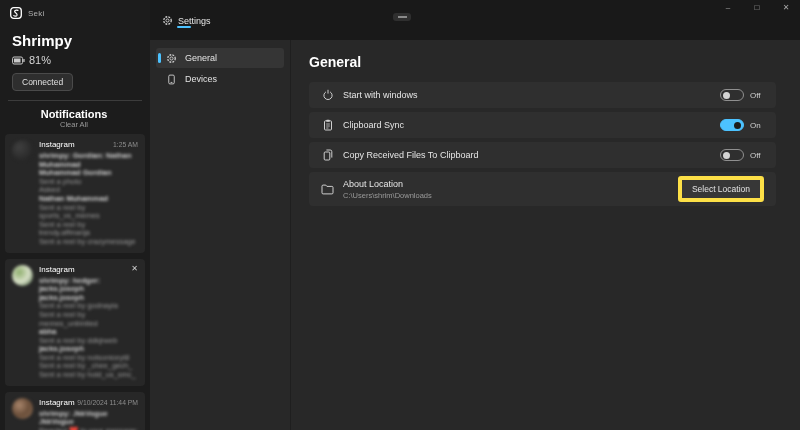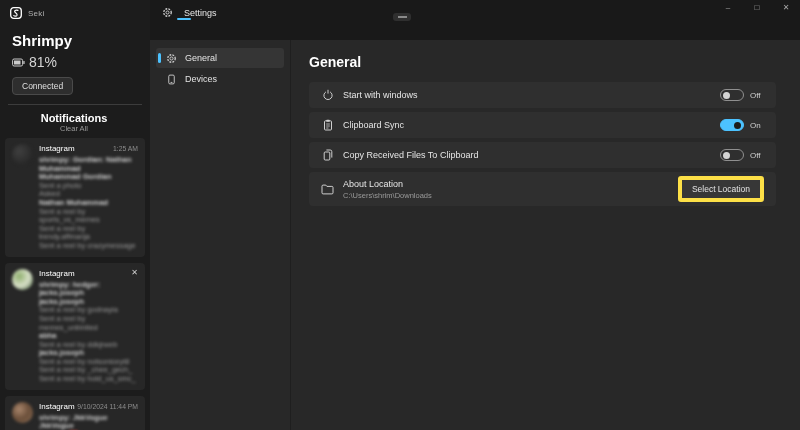--- a/index.html
+++ b/index.html
@@ -6,21 +6,21 @@
   html,body { background:#000; }
   body { font-family:"Liberation Sans","DejaVu Sans",sans-serif; -webkit-font-smoothing:antialiased; }
   .app { width:800px; height:430px; display:flex; overflow:hidden; background:#282828; position:relative; }
 
   
   .sidebar { width:150px; height:430px; background:#1c1c1c; flex:0 0 150px; display:flex; flex-direction:column; overflow:hidden; }
   .logo-row { display:flex; align-items:center; gap:6px; padding:6px 10px 2px 10px; height:22px; }
   .app-name { font-size:8px; color:#b0b0b0; letter-spacing:.2px; }
   .device-name { font-size:15px; font-weight:bold; color:#fff; margin:10px 12px 0 12px; }
   .battery-row { display:flex; align-items:center; gap:4px; margin:5px 12px 0 12px; }
-  .battery-text { font-size:14px; color:#d5d5d5; }
+  .battery-text { font-size:11px; color:#d5d5d5; }
   .connected-btn { margin:7px 12px 0 12px; align-self:flex-start; background:#2e2e2e; border:1px solid #4a4a4a; color:#e0e0e0; font-size:8.5px; padding:3px 9px; border-radius:4px; font-family:inherit; }
   .sidebar-divider { border-top:1px solid #3c3c3c; margin:9px 8px 0 8px; }
   .notif-header-row { display:flex; justify-content:space-between; align-items:center; padding:7px 12px 5px 10px;flex-direction:column; }
   .notif-title { font-size:11px; font-weight:bold; color:#fff; }
   .clear-all { font-size:7.5px; color:#9a9a9a; cursor:pointer; }
   .notif-scroll { flex:1; overflow:hidden; padding:0 5px; }
   .notif-card { background:#272727; border-radius:4px; padding:6px 7px; margin-bottom:6px; display:flex; gap:6px; }
   .notif-avatar { width:21px; height:21px; border-radius:50%; flex:0 0 21px; filter:blur(1.5px); }
   .notif-content { flex:1; min-width:0; }
   .notif-head { display:flex; justify-content:space-between; align-items:center; margin-bottom:3px; }
@@ -30,21 +30,21 @@
   .notif-line { font-size:7.5px; line-height:8.6px; color:#9a9a9a; filter:blur(1.6px); word-break:break-word; }
   .notif-line.bold { color:#cfcfcf; font-weight:bold; }
 
   
   .right-col { flex:1; display:flex; flex-direction:column; }
   .top-strip { height:40px; background:#191919; position:relative; flex:0 0 40px; }
   .win-controls { position:absolute; top:3px; right:8px; display:flex; gap:17px; align-items:center; }
   .win-btn { color:#a8a8a8; font-size:8px; width:12px; text-align:center; cursor:pointer; }
   .drag-pill { position:absolute; top:13px; left:243px; width:18px; height:8px; background:#2f2f2f; border-radius:3px; display:flex; align-items:center; justify-content:center; }
   .drag-pill::after { content:""; width:9px; height:1.5px; background:#8a8a8a; }
-  .settings-tab { position:absolute; left:8px; bottom:20px; display:flex; align-items:center; gap:11px; padding:2px 4px; cursor:pointer; }
+  .settings-tab { position:absolute; left:8px; bottom:12px; display:flex; align-items:center; gap:5px; padding:2px 4px; cursor:pointer; }
   .settings-tab-label { font-size:9px; color:#e6e6e6; }
   .tab-underline { position:absolute; left:19px; bottom:0px; width:14px; height:2px; border-radius:1px; }
 
   .settings-body { flex:1; display:flex; background:#282828; min-height:0; }
   .settings-nav { width:141px; flex:0 0 141px; padding:8px 6px; border-right:1px solid #1f1f1f; }
   .nav-item { display:flex; align-items:center; gap:8px; height:20px; padding:0 8px 0 10px; border-radius:3px; position:relative; margin-bottom:1px; cursor:pointer; }
   .nav-item.selected { background:#353535; }
   .nav-item.selected::before { content:""; position:absolute; left:2px; top:5px; width:2.5px; height:10px; border-radius:2px; background:var(--accent); }
   .nav-label { font-size:9px; color:#e3e3e3; }
 

